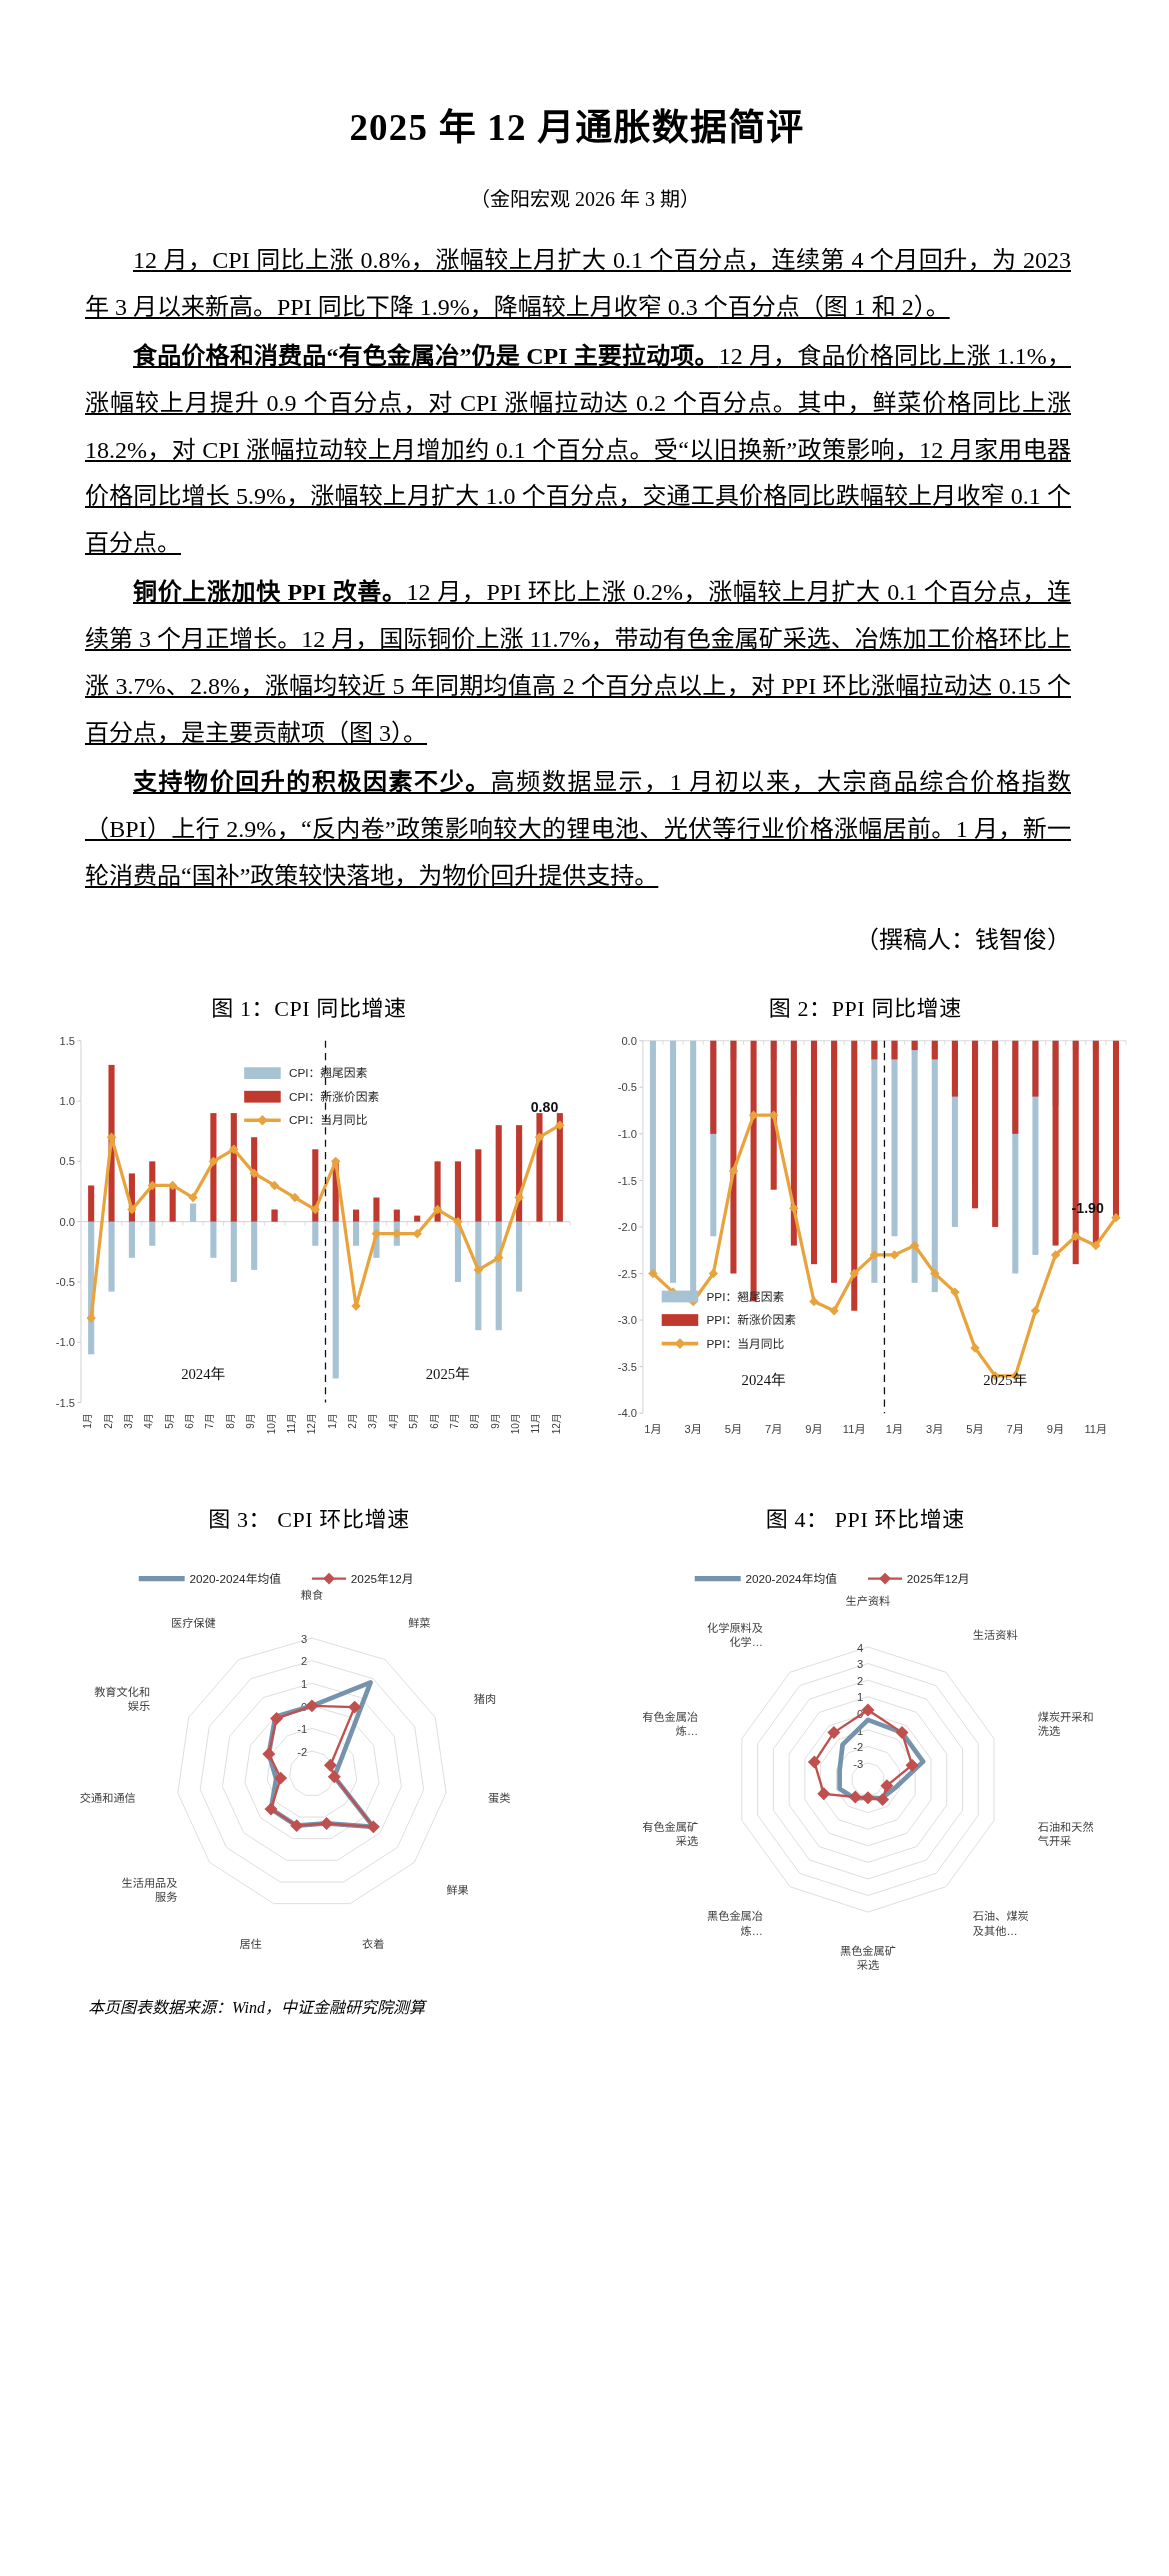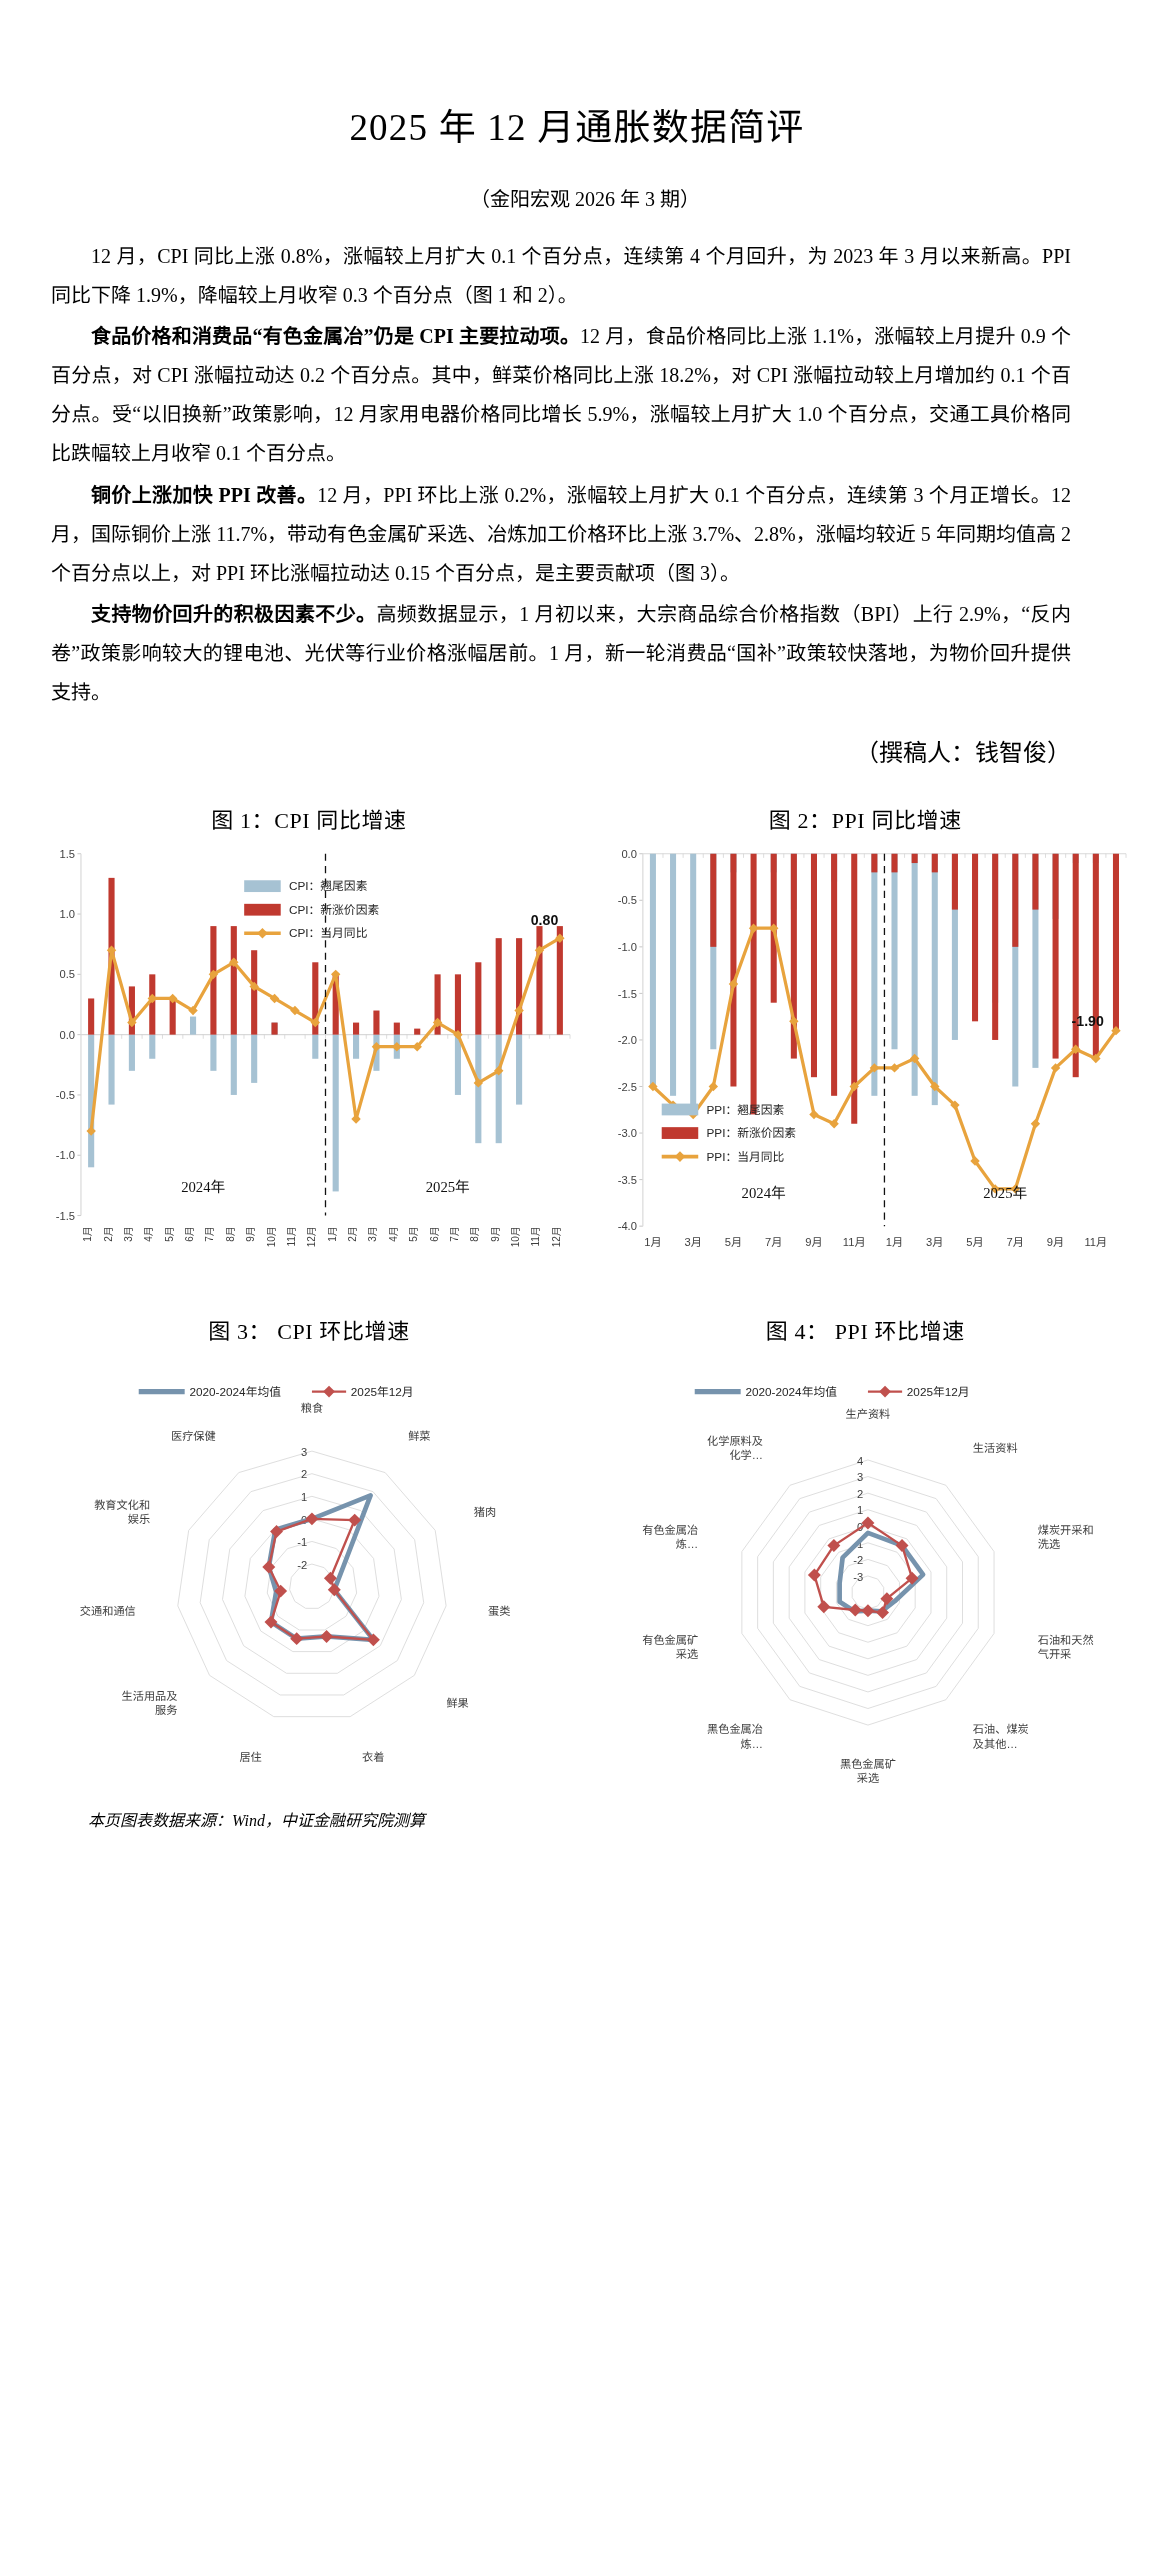--- a/index.html
+++ b/index.html
@@ -1,20 +1,20 @@
 <!DOCTYPE html>
 <html lang="zh-CN" style="font-size:9.4px"><head>
 <meta charset="utf-8">
 <style>
   html,body{margin:0;padding:0;background:#ffffff;}
   body{width:1170px;min-height:2576px;font-family:"Liberation Serif","DejaVu Serif",serif;color:#000;}
   .page{width:1170px;min-height:2576px;position:relative;box-sizing:border-box;padding:0;}
-  .doc-title{text-align:center;font-size:37px;font-weight:normal;letter-spacing:1.2px;margin:97px 16px 0 0;font-family:"Liberation Serif",serif;}
+  .doc-title{text-align:center;font-size:37px;font-weight:bold;letter-spacing:1.2px;margin:97px 16px 0 0;font-family:"Liberation Serif",serif;}
   .doc-sub{text-align:center;font-size:20px;margin:32px 0 0 0;}
-  .body-text{margin:25px 99px 0 51px;font-size:20px;line-height:1.95;text-align:justify;text-justify:inter-ideograph;}
+  .body-text{margin:25px 99px 0 85px;font-size:24px;line-height:1.95;text-align:justify;text-justify:inter-ideograph;text-decoration:underline;}
   .body-text p{margin:0 0 2.4px 0;text-indent:2em;}
   .lead{font-weight:bold;}
   .byline{margin:21px 99px 0 0;text-align:right;font-size:24px;}
   .charts{margin:23.6px 35px 0 35px;display:grid;grid-template-columns:1fr 1fr;grid-gap:0 8.3px;}
   .chart-cell{position:relative;}
   .chart-title{text-align:center;font-size:22px;font-weight:normal;font-family:"Liberation Serif",serif;margin:10.6px 0 2.4px 0;letter-spacing:0.6px;}
   .footer-src{margin:23.6px 0 0 88px;font-size:16px;font-family:"Liberation Serif",serif;font-style:italic;}
   svg{display:block;}
   .axtick{font-family:"Liberation Sans",sans-serif;font-size:19px;fill:#3f3f3f;}
   .axtick-s{font-family:"Liberation Sans",sans-serif;font-size:17px;fill:#3f3f3f;}

